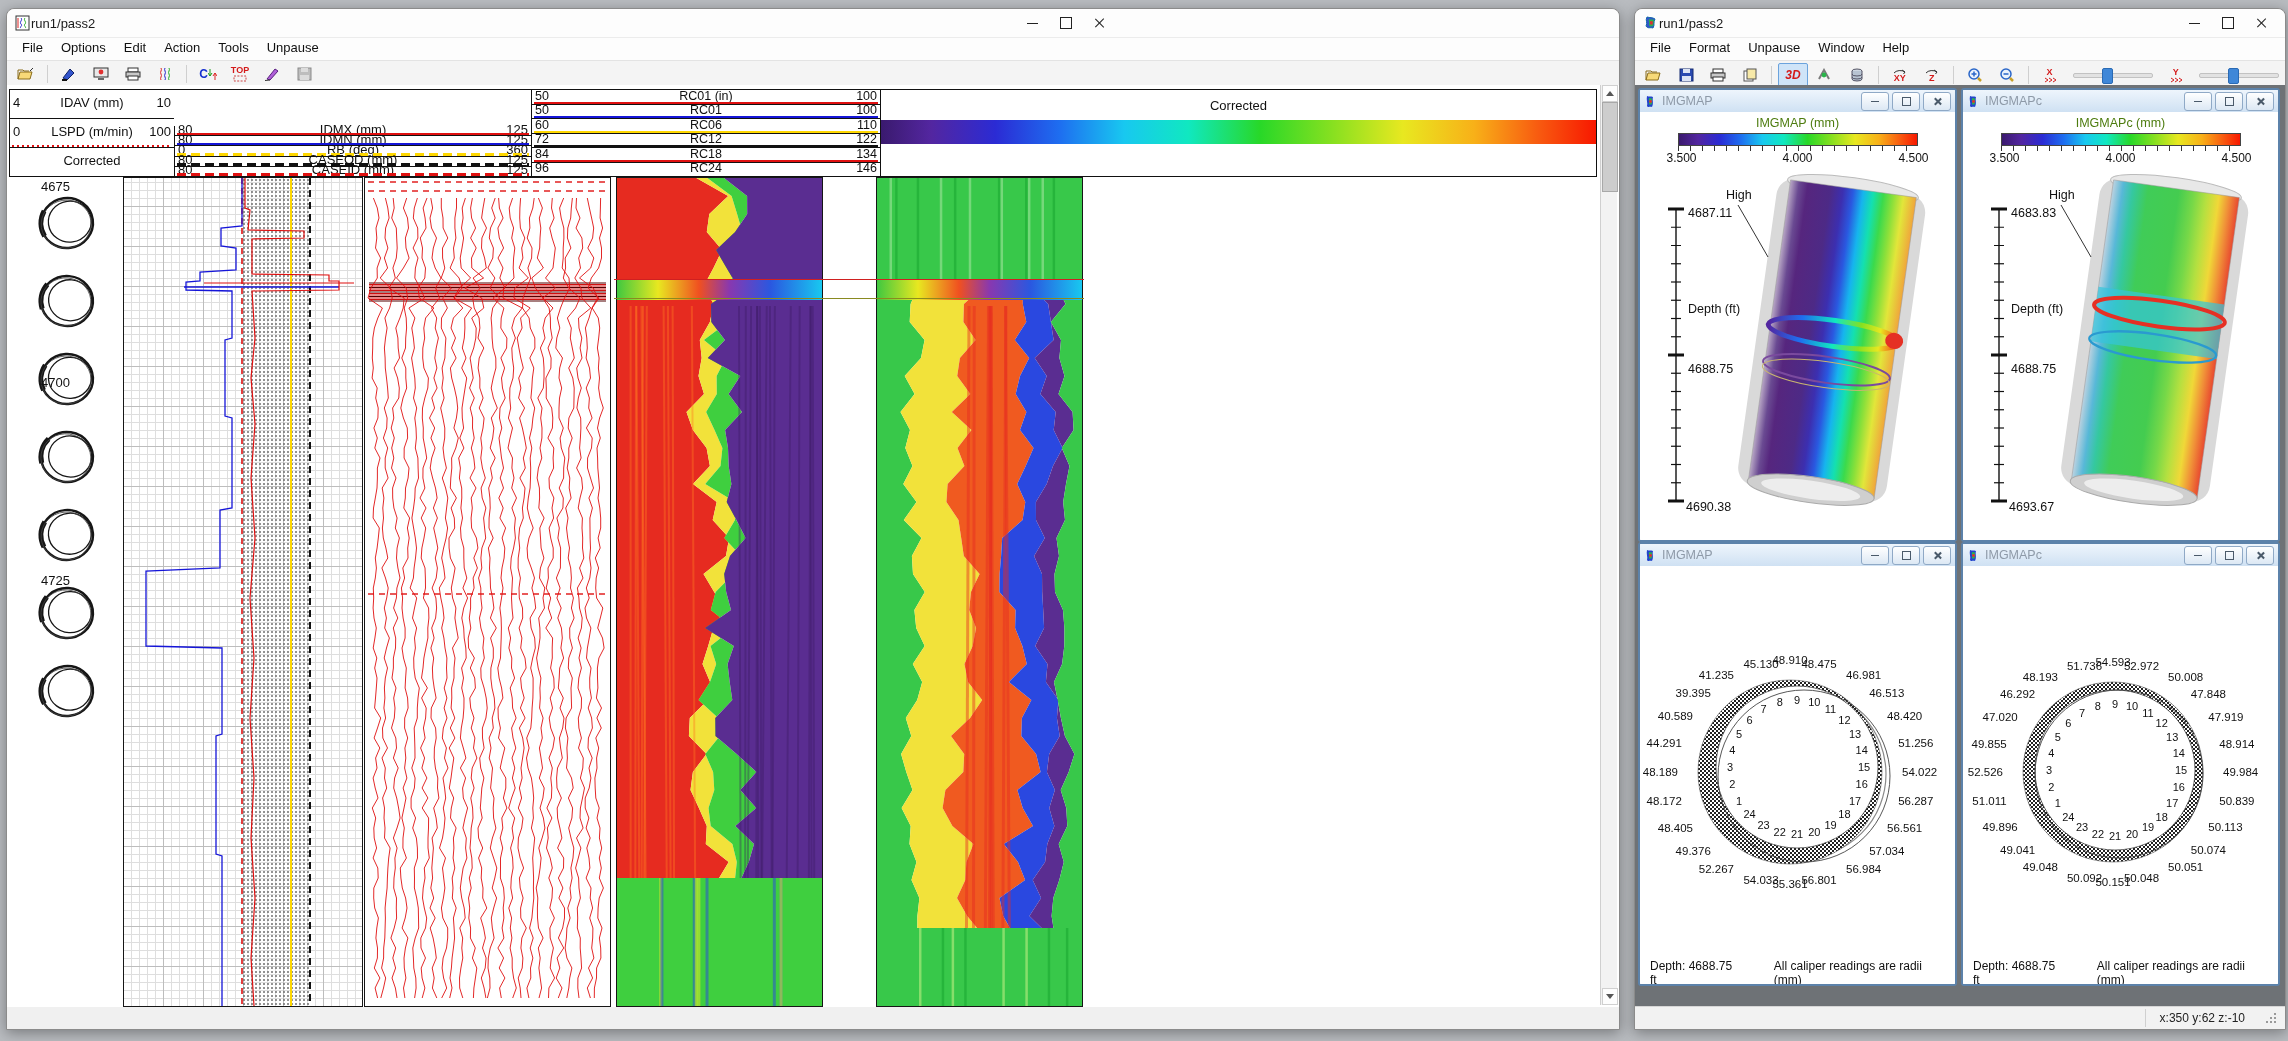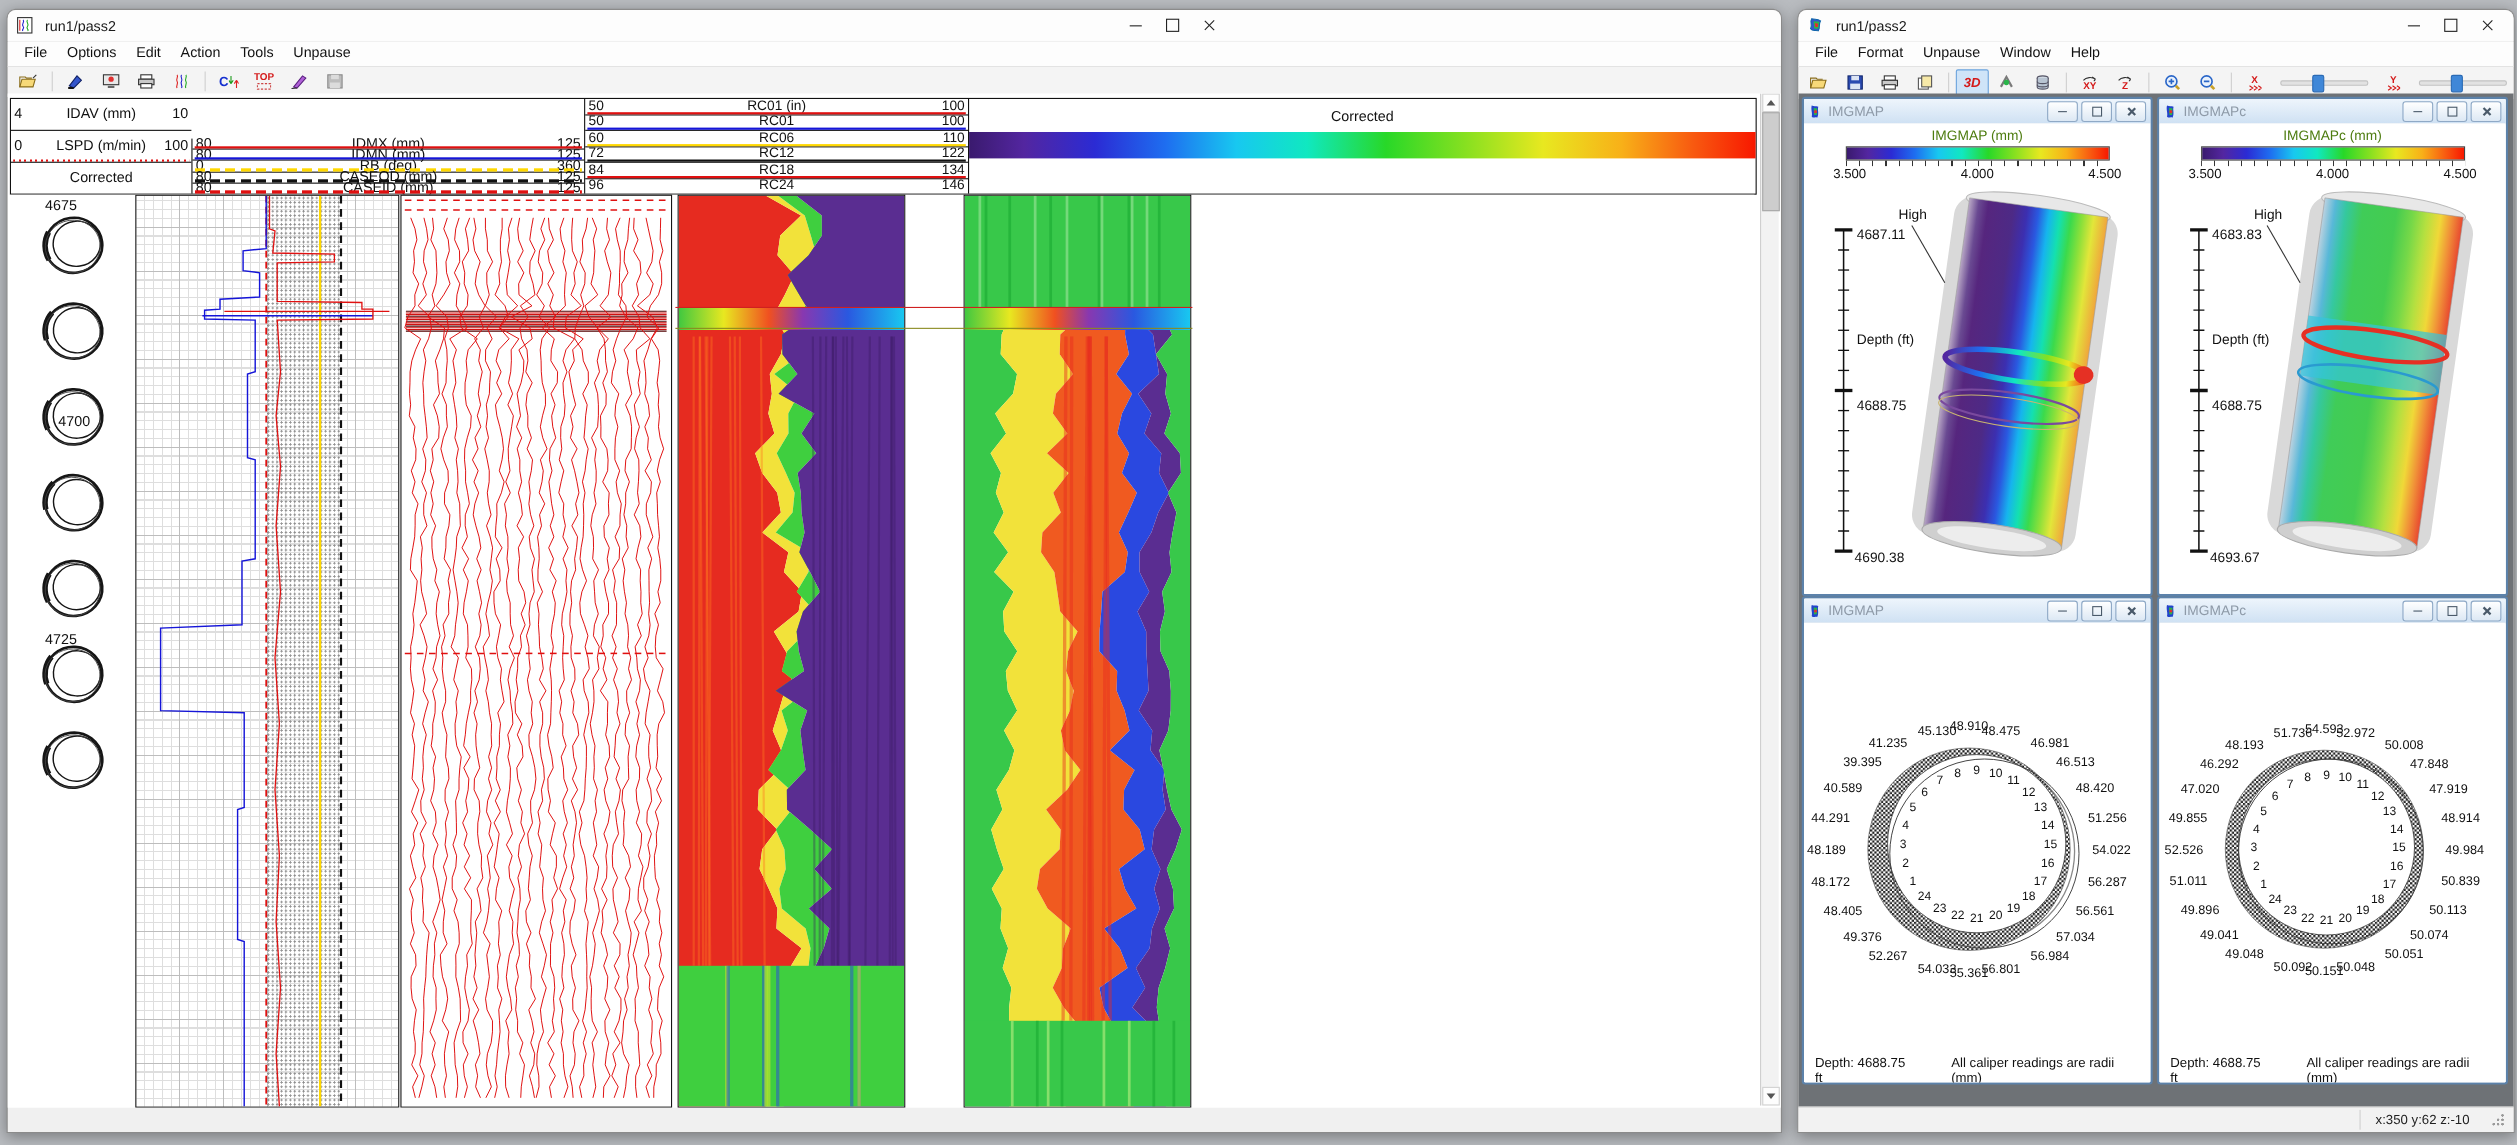--- a/index.html
+++ b/index.html
@@ -1,19 +1,19 @@
 <!DOCTYPE html>
 <html><head>
 <meta charset="utf-8">
 <style>
   html,body{margin:0;padding:0;background:#b9bcc0;font-family:"Liberation Sans",sans-serif;}
   .desktop{position:relative;width:2288px;height:1041px;background:#b9bcc0;overflow:hidden;}
   .window{position:absolute;background:#f0f0f0;border:1px solid #8b8b8b;border-radius:8px 8px 0 0;box-shadow:0 3px 14px rgba(0,0,0,.35);}
   .titlebar{position:relative;height:28px;background:#fdfdfd;border-radius:8px 8px 0 0;display:flex;align-items:center;padding:0 8px;border-bottom:1px solid #ececec;}
-  .titlebar .ttl{font-size:13px;color:#1a1a1a;margin-left:10px;}
+  .titlebar .ttl{font-size:13px;color:#1a1a1a;margin-left:0;}
   .capbtns{position:absolute;top:0;display:flex;height:28px;}
   .capbtn{width:34px;height:28px;display:flex;align-items:center;justify-content:center;}
   .g-min{width:11px;height:0;border-bottom:1px solid #222;}
   .g-max{width:10px;height:10px;border:1px solid #222;}
   .g-close{position:relative;width:12px;height:12px;}
   .g-close:before,.g-close:after{content:"";position:absolute;left:5px;top:0;width:1.4px;height:12px;background:#222;}
   .g-close:before{transform:rotate(45deg);} .g-close:after{transform:rotate(-45deg);}
   .menubar{height:22px;display:flex;background:#fdfdfd;border-bottom:1px solid #e3e3e3;padding-left:6px;}
   .menu-item{font-size:13px;color:#111;padding:2px 9px;}
   .toolbar{height:26px;display:flex;align-items:center;background:#f4f4f4;border-bottom:1px solid #d8d8d8;padding-left:4px;gap:2px;}
@@ -327,21 +327,21 @@
               </g>
               <g transform="translate(54 514) rotate(-7)">
                 <ellipse cx="0" cy="0" rx="26" ry="25" fill="none" stroke="#161616" stroke-width="2.4"></ellipse>
                 <ellipse cx="3" cy="-1" rx="21.5" ry="20.5" fill="none" stroke="#161616" stroke-width="1.3"></ellipse>
                 <path d="M-24,10 A25,25 0 0 1 -21,-15" fill="none" stroke="#161616" stroke-width="5"></path>
                 <ellipse cx="-1" cy="1" rx="25" ry="24" fill="none" stroke="#444" stroke-width="0.8"></ellipse>
               </g>
             </svg>
         </div>
         <span class="depth-lab" style="top:2px;">4675</span>
-        <span class="depth-lab" style="top:198px;padding-left:12px;">4700</span>
+        <span class="depth-lab" style="top:198px;">4700</span>
         <span class="depth-lab" style="top:396px;">4725</span>
 
         <div class="track bordered" id="grid-track">
           <div class="stipple"></div>
           <svg id="grid" width="238" height="828" viewBox="0 0 238 828" style="position:absolute;left:0;top:0;">
               <line x1="118" y1="0" x2="118" y2="828" stroke="#e01010" stroke-width="1.6" stroke-dasharray="6 4"></line>
               <line x1="167" y1="0" x2="167" y2="828" stroke="#ffd800" stroke-width="2"></line>
               <line x1="186" y1="0" x2="186" y2="828" stroke="#111" stroke-width="2" stroke-dasharray="7 5"></line>
               <path d="M118,0 L118,48 L97,50 L97,68 L112,70 L112,92 L76,94 L76,103 L62,104 L62,112 L108,113 L108,160 L101,162 L101,238 L108,240 L108,330 L96,332 L96,390 L22,393 L22,468 L98,470 L98,556 L92,558 L92,676 L98,678 L98,828" fill="none" stroke="#1515d8" stroke-width="1.3"></path>
               <line x1="60" y1="109" x2="215" y2="109" stroke="#1515d8" stroke-width="1.4"></line>

